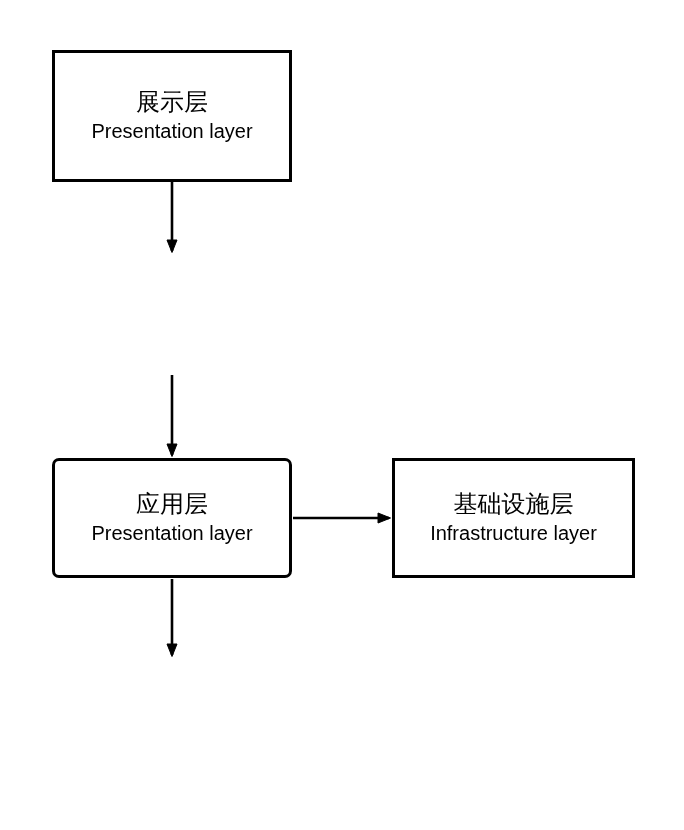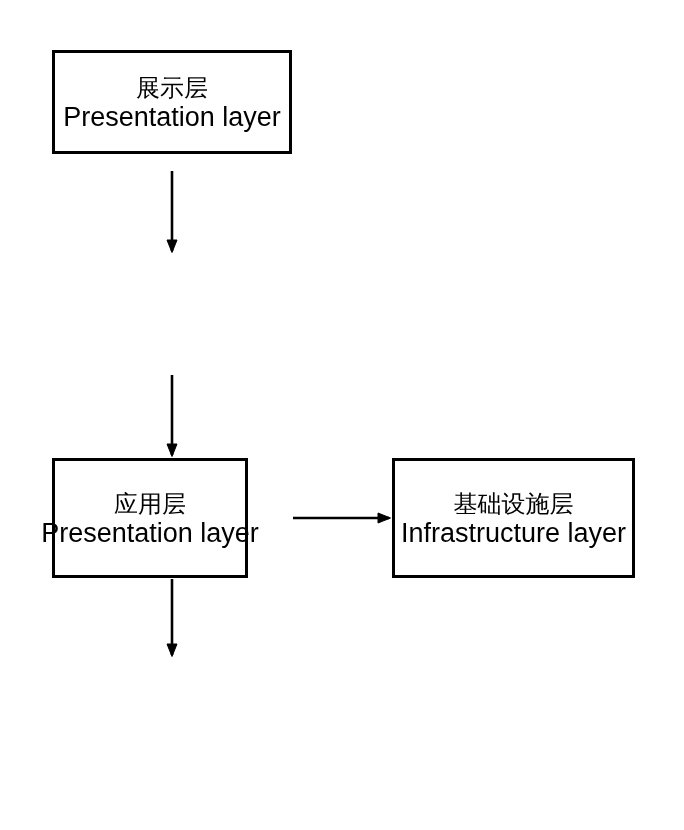--- a/index.html
+++ b/index.html
@@ -29,27 +29,27 @@
     justify-content: center;
     text-align: center;
     color: #000000;
   }
   .node .zh {
     font-size: 24px;
     line-height: 30px;
     white-space: nowrap;
   }
   .node .en {
-    font-size: 27px;
+    font-size: 20px;
     line-height: 28px;
     white-space: nowrap;
   }
-  .node-presentation   { left: 52px;  top: 50px;  width: 240px; height: 104px; }
+  .node-presentation   { left: 52px;  top: 50px;  width: 240px; height: 132px; }
   .node-interface      { left: 52px;  top: 254px; width: 240px; height: 120px; }
-  .node-application    { left: 52px;  top: 458px; width: 196px; height: 120px; }
+  .node-application    { left: 52px;  top: 458px; width: 240px; height: 120px; border-radius: 7px; }
   .node-infrastructure { left: 392px; top: 458px; width: 243px; height: 120px; }
   .node-domain         { left: 52px;  top: 658px; width: 240px; height: 120px; }
 </style>
 </head>
 <body>
 
 <div class="canvas">
 
   <svg class="edges-layer" width="684" height="830" viewBox="0 0 684 830" xmlns="http://www.w3.org/2000/svg">
     <defs>

